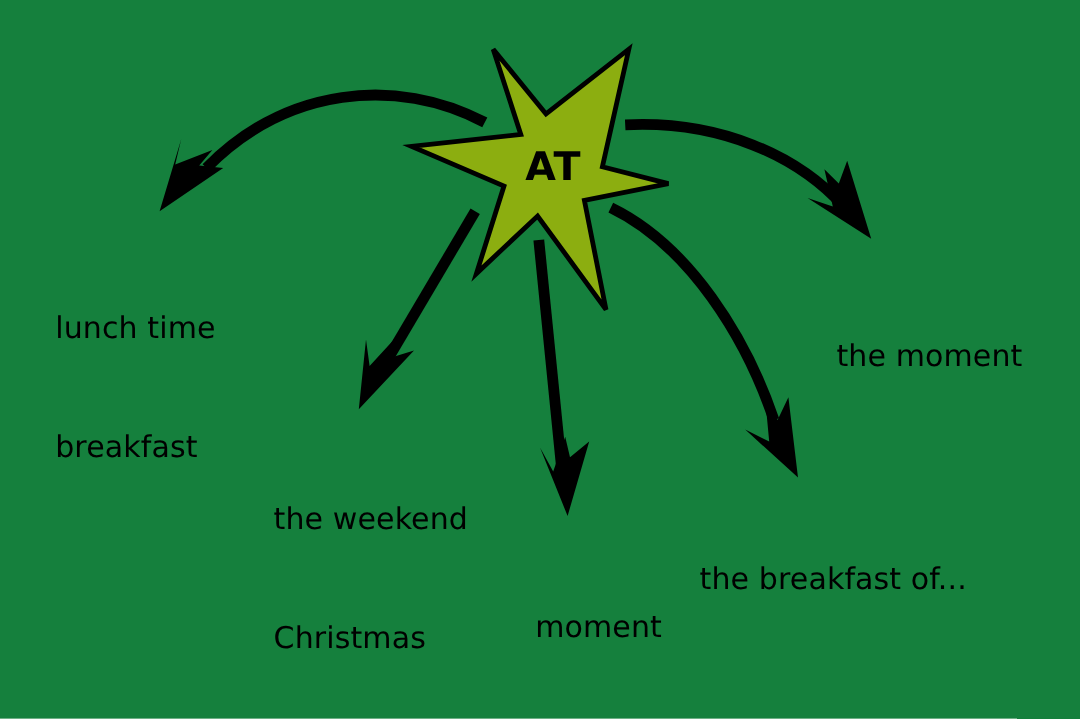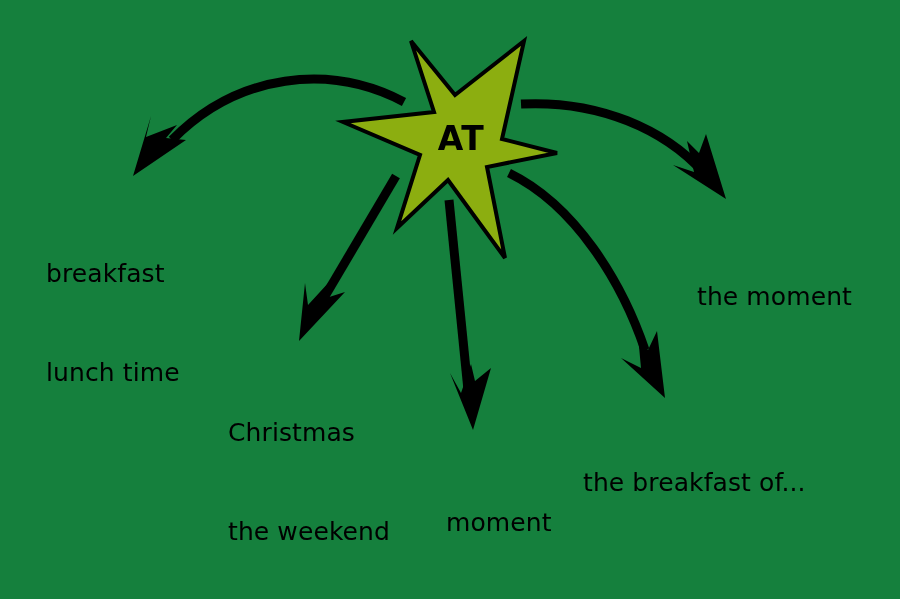--- a/index.html
+++ b/index.html
@@ -90,27 +90,27 @@
                L 420,155
                L 343,122
                L 434,112
                Z" fill="#8CAE10" stroke="#000000" stroke-width="4" stroke-linejoin="miter"></path>
       <text class="star-text" x="461" y="150" text-anchor="middle">AT</text>
     </g>
 
   </svg>
 
   <div class="label-block" id="label-clock">
+    <span class="label-line">lunch time</span>
     <span class="label-line">breakfast</span>
-    <span class="label-line">lunch time</span>
   </div>
 
   <div class="label-block" id="label-weekend">
+    <span class="label-line">the weekend</span>
     <span class="label-line">Christmas</span>
-    <span class="label-line">the weekend</span>
     
   </div>
 
   <div class="label-block" id="label-night">
     <span class="label-line">moment</span>
     
     
   </div>
 
   <div class="label-block" id="label-endof">

